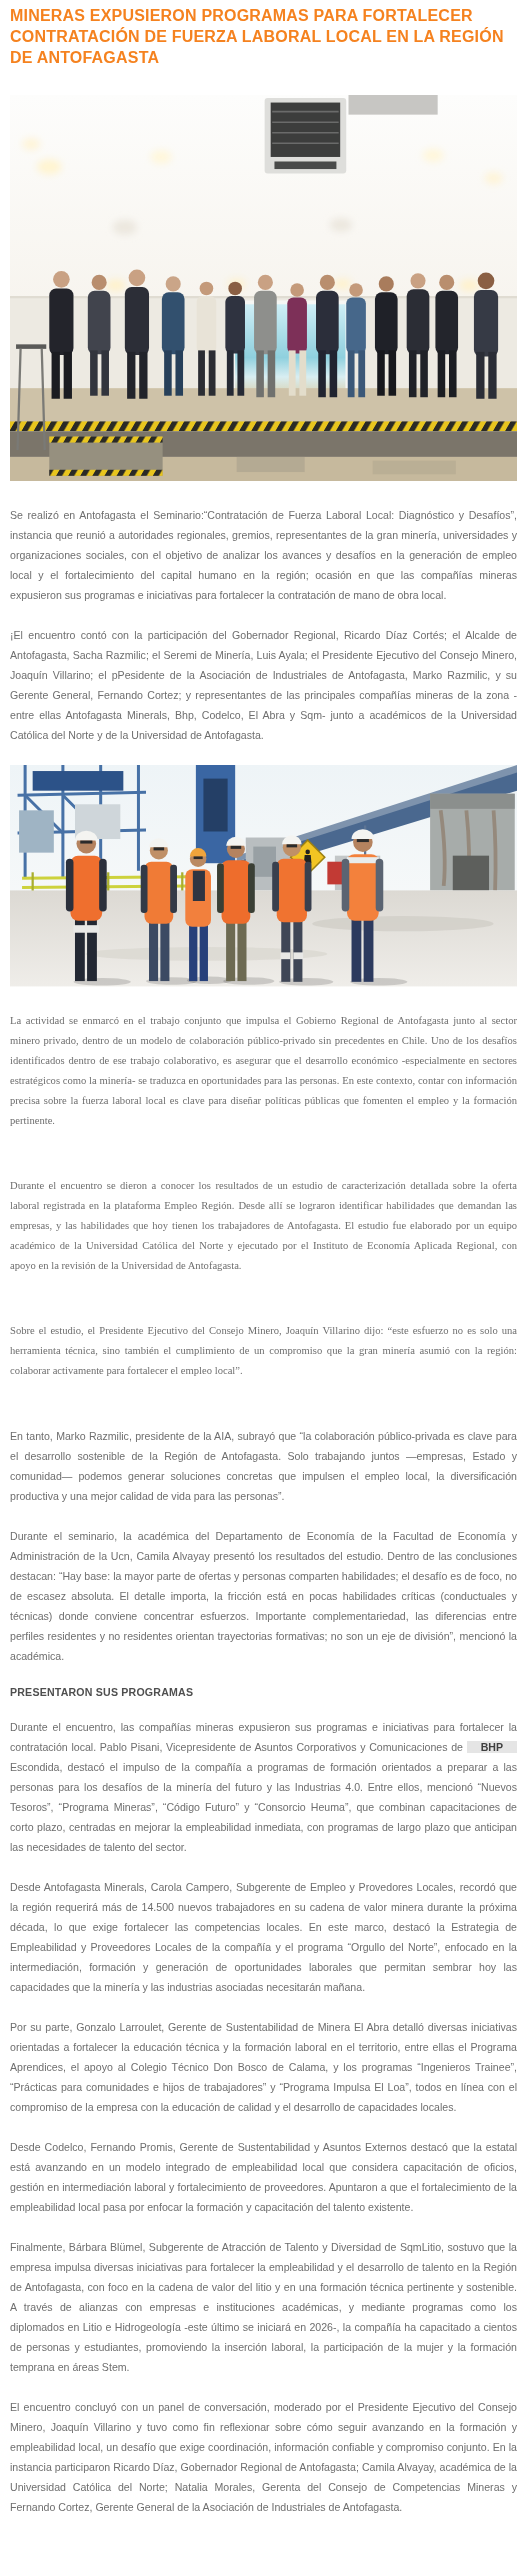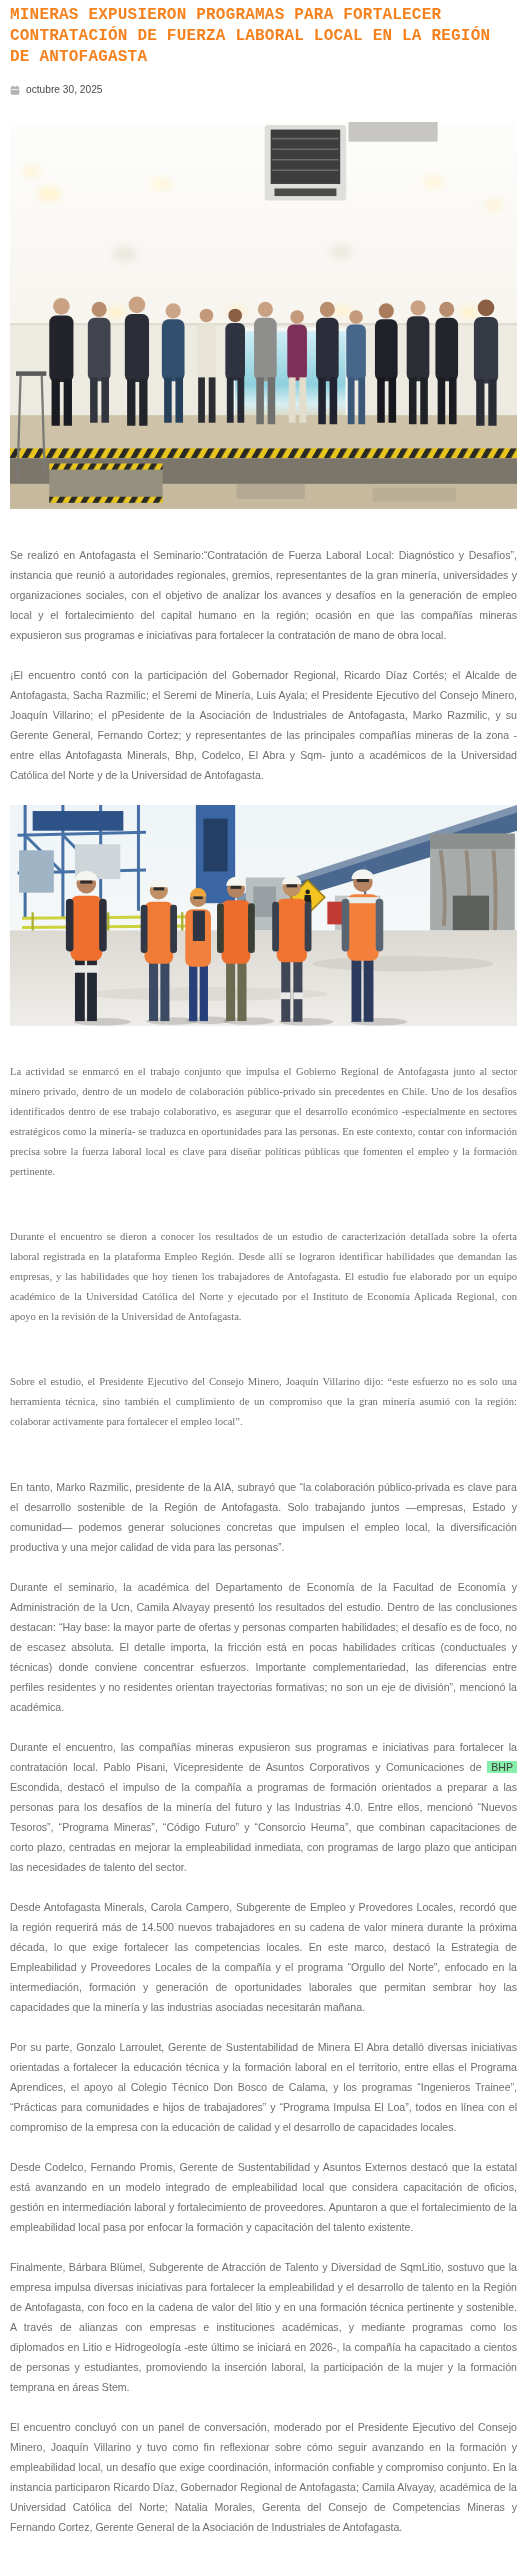--- a/index.html
+++ b/index.html
@@ -1,46 +1,35 @@
 <!DOCTYPE html>
 <html style="font-size:12px"><head>
 <meta charset="utf-8">
 <style>
   html,body{margin:0;padding:0;background:#ffffff;}
   body{width:527px;font-family:"Liberation Sans",sans-serif;-webkit-font-smoothing:antialiased;}
   .page{padding:0 10px 30px;}
-  .title{color:#F5821F;font-size:16px;line-height:21px;font-weight:700;margin:4.5px 0 0;letter-spacing:0.2px;font-family:Liberation Mono, monospace;}
+  .title{color:#F5821F;font-size:16px;line-height:21px;font-weight:700;margin:4.5px 0 0;letter-spacing:0.2px;}
   .date-row{display:flex;align-items:center;gap:6px;margin-top:16.7px;color:#4a4a4a;font-size:10.2px;}
   .cal-icon{width:10px;height:10px;display:inline-block;}
   .photo-wrap{margin-top:27px;line-height:0;}
   .photo-wrap svg{display:block;width:100%;height:auto;}
-  .body-text{margin-top:36px;}
+  .body-text{margin-top:24px;}
   p.para{color:#6E6E6E;font-size:10.6px;line-height:20px;text-align:justify;margin:0 0 20px;}
   p.gap-lg{margin-bottom:45px;font-family:Liberation Serif, serif;}
   .subhead{color:#4f4f4f;font-weight:700;font-size:10.6px;line-height:13.6px;margin:0 0 18px;letter-spacing:0.2px;}
-  .hl{background:#86efac;color:#3f3f3f;font-weight:400;padding:0 4px;}
+  .hl{background:#e5e5e5;color:#3f3f3f;font-weight:700;padding:0 14px;}
 </style>
 </head>
 <body>
 
 <div class="page">
 
   <h1 class="title">MINERAS EXPUSIERON PROGRAMAS PARA FORTALECER CONTRATACIÓN DE FUERZA LABORAL LOCAL EN LA REGIÓN DE ANTOFAGASTA</h1>
 
-  <div class="date-row">
-    <span class="cal-icon">
-      <svg viewBox="0 0 14 14" width="10" height="10">
-        <rect x="1" y="2.5" width="12" height="11" rx="1.5" fill="#b3b3b3"></rect>
-        <rect x="3.2" y="0.8" width="2" height="3" rx="0.8" fill="#b3b3b3"></rect>
-        <rect x="8.8" y="0.8" width="2" height="3" rx="0.8" fill="#b3b3b3"></rect>
-        <rect x="2" y="5.5" width="10" height="1.2" fill="#ffffff"></rect>
-      </svg>
-    </span>
-    <span>octubre 30, 2025</span>
-  </div>
 
   <div class="photo-wrap">
     <svg viewBox="0 0 671 512" preserveAspectRatio="none">
       <defs>
         <linearGradient id="ceil" x1="0" y1="0" x2="0" y2="1">
           <stop offset="0" stop-color="#fdfdfc"></stop>
             <stop offset="0.55" stop-color="#f7f4ee"></stop>
             <stop offset="1" stop-color="#efebe2"></stop>
         </linearGradient>
         <linearGradient id="scr" x1="0" y1="0" x2="0" y2="1">
@@ -346,20 +335,21 @@
     </svg>
   </div>
 
   <div class="body-text">
     <p class="para gap-lg">La actividad se enmarcó en el trabajo conjunto que impulsa el Gobierno Regional de Antofagasta junto al sector minero privado, dentro de un modelo de colaboración público-privado sin precedentes en Chile. Uno de los desafíos identificados dentro de ese trabajo colaborativo, es asegurar que el desarrollo económico -especialmente en sectores estratégicos como la minería- se traduzca en oportunidades para las personas. En este contexto, contar con información precisa sobre la fuerza laboral local es clave para diseñar políticas públicas que fomenten el empleo y la formación pertinente.</p>
     <p class="para gap-lg">Durante el encuentro se dieron a conocer los resultados de un estudio de caracterización detallada sobre la oferta laboral registrada en la plataforma Empleo Región. Desde allí se lograron identificar habilidades que demandan las empresas, y las habilidades que hoy tienen los trabajadores de Antofagasta. El estudio fue elaborado por un equipo académico de la Universidad Católica del Norte y ejecutado por el Instituto de Economía Aplicada Regional, con apoyo en la revisión de la Universidad de Antofagasta.</p>
     <p class="para gap-lg">Sobre el estudio, el Presidente Ejecutivo del Consejo Minero, Joaquín Villarino dijo: “este esfuerzo no es solo una herramienta técnica, sino también el cumplimiento de un compromiso que la gran minería asumió con la región: colaborar activamente para fortalecer el empleo local”.</p>
     <p class="para">En tanto, Marko Razmilic, presidente de la AIA, subrayó que “la colaboración público-privada es clave para el desarrollo sostenible de la Región de Antofagasta. Solo trabajando juntos —empresas, Estado y comunidad— podemos generar soluciones concretas que impulsen el empleo local, la diversificación productiva y una mejor calidad de vida para las personas”.</p>
     <p class="para">Durante el seminario, la académica del Departamento de Economía de la Facultad de Economía y Administración de la Ucn, Camila Alvayay presentó los resultados del estudio. Dentro de las conclusiones destacan: “Hay base: la mayor parte de ofertas y personas comparten habilidades; el desafío es de foco, no de escasez absoluta. El detalle importa, la fricción está en pocas habilidades críticas (conductuales y técnicas) donde conviene concentrar esfuerzos. Importante complementariedad, las diferencias entre perfiles residentes y no residentes orientan trayectorias formativas; no son un eje de división”, mencionó la académica.</p>
 
+    <h2 class="subhead">PRESENTARON SUS PROGRAMAS</h2>
 
     <p class="para"><span>Durante el encuentro, las compañías mineras expusieron sus programas e iniciativas para fortalecer la contratación local. Pablo Pisani, Vicepresidente de Asuntos Corporativos y Comunicaciones de </span><span class="hl">BHP</span><span> Escondida, destacó el impulso de la compañía a programas de formación orientados a preparar a las personas para los desafíos de la minería del futuro y las Industrias 4.0. Entre ellos, mencionó “Nuevos Tesoros”, “Programa Mineras”, “Código Futuro” y “Consorcio Heuma”, que combinan capacitaciones de corto plazo, centradas en mejorar la empleabilidad inmediata, con programas de largo plazo que anticipan las necesidades de talento del sector.</span></p>
 
     <p class="para">Desde Antofagasta Minerals, Carola Campero, Subgerente de Empleo y Provedores Locales, recordó que la región requerirá más de 14.500 nuevos trabajadores en su cadena de valor minera durante la próxima década, lo que exige fortalecer las competencias locales. En este marco, destacó la Estrategia de Empleabilidad y Proveedores Locales de la compañía y el programa “Orgullo del Norte”, enfocado en la intermediación, formación y generación de oportunidades laborales que permitan sembrar hoy las capacidades que la minería y las industrias asociadas necesitarán mañana.</p>
     <p class="para">Por su parte, Gonzalo Larroulet, Gerente de Sustentabilidad de Minera El Abra detalló diversas iniciativas orientadas a fortalecer la educación técnica y la formación laboral en el territorio, entre ellas el Programa Aprendices, el apoyo al Colegio Técnico Don Bosco de Calama, y los programas “Ingenieros Trainee”, “Prácticas para comunidades e hijos de trabajadores” y “Programa Impulsa El Loa”, todos en línea con el compromiso de la empresa con la educación de calidad y el desarrollo de capacidades locales.</p>
     <p class="para">Desde Codelco, Fernando Promis, Gerente de Sustentabilidad y Asuntos Externos destacó que la estatal está avanzando en un modelo integrado de empleabilidad local que considera capacitación de oficios, gestión en intermediación laboral y fortalecimiento de proveedores. Apuntaron a que el fortalecimiento de la empleabilidad local pasa por enfocar la formación y capacitación del talento existente.</p>
     <p class="para">Finalmente, Bárbara Blümel, Subgerente de Atracción de Talento y Diversidad de SqmLitio, sostuvo que la empresa impulsa diversas iniciativas para fortalecer la empleabilidad y el desarrollo de talento en la Región de Antofagasta, con foco en la cadena de valor del litio y en una formación técnica pertinente y sostenible. A través de alianzas con empresas e instituciones académicas, y mediante programas como los diplomados en Litio e Hidrogeología -este último se iniciará en 2026-, la compañía ha capacitado a cientos de personas y estudiantes, promoviendo la inserción laboral, la participación de la mujer y la formación temprana en áreas Stem.</p>
     <p class="para">El encuentro concluyó con un panel de conversación, moderado por el Presidente Ejecutivo del Consejo Minero, Joaquín Villarino y tuvo como fin reflexionar sobre cómo seguir avanzando en la formación y empleabilidad local, un desafío que exige coordinación, información confiable y compromiso conjunto. En la instancia participaron Ricardo Díaz, Gobernador Regional de Antofagasta; Camila Alvayay, académica de la Universidad Católica del Norte; Natalia Morales, Gerenta del Consejo de Competencias Mineras y Fernando Cortez, Gerente General de la Asociación de Industriales de Antofagasta.</p>
   </div>
 

